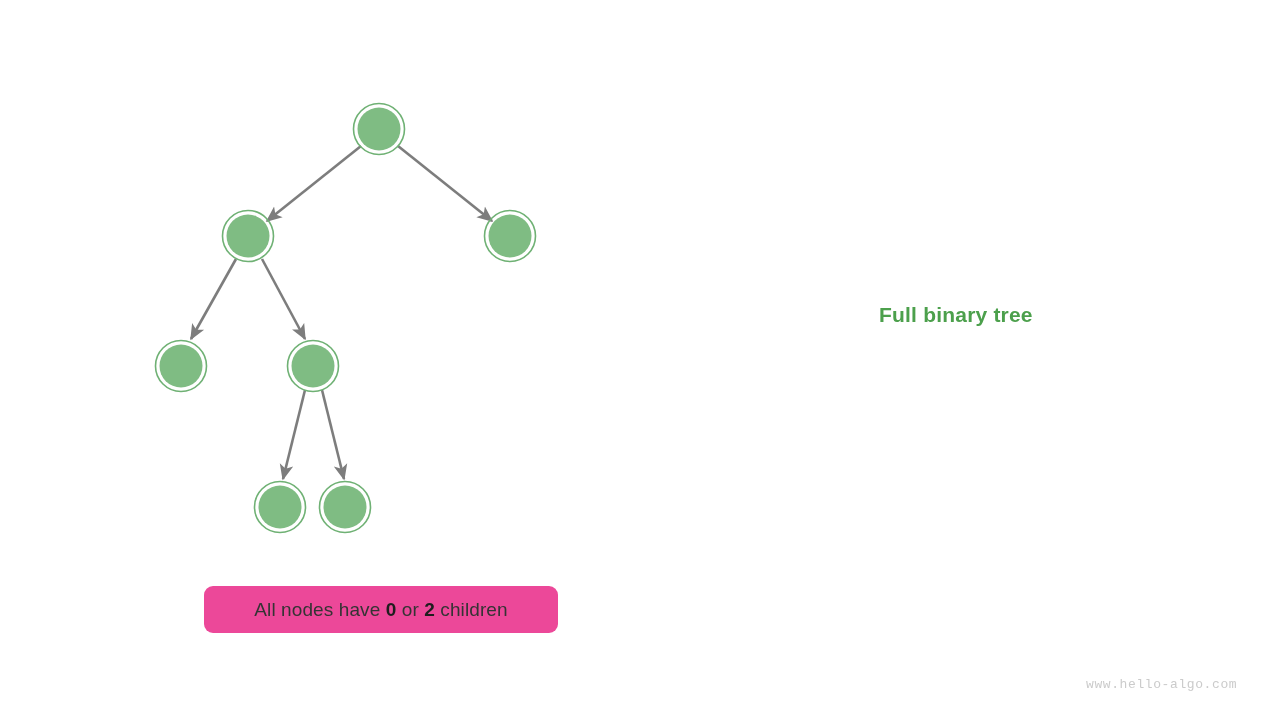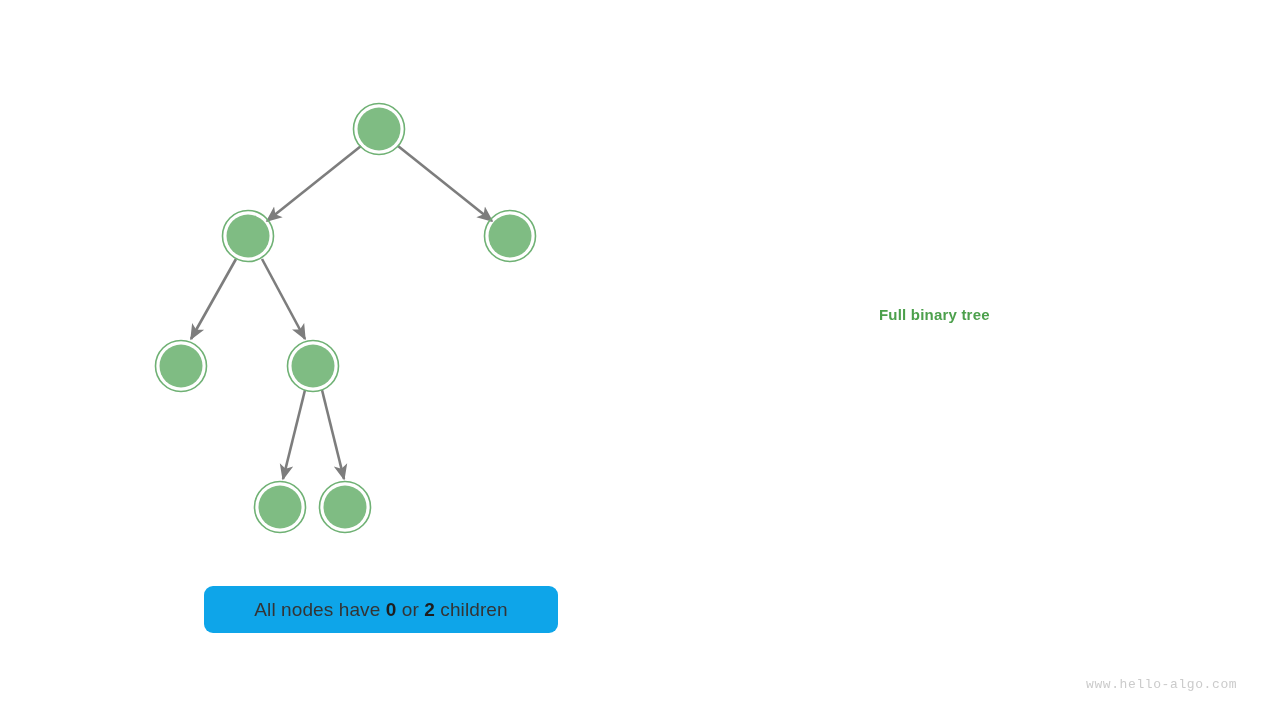--- a/index.html
+++ b/index.html
@@ -31,37 +31,37 @@
     width: 1280px;
     height: 720px;
   }
 
   
   #diagram-title {
     position: absolute;
     left: 879px;
     top: 300px;
     font-family: "Liberation Sans", sans-serif;
-    font-size: 15px;
+    font-size: 21px;
     font-weight: bold;
     letter-spacing: 0.2px;
     color: #4ca04c;
     white-space: nowrap;
     line-height: 30px;
   }
 
   
   #caption-box {
     position: absolute;
     left: 204px;
     top: 586px;
     width: 354px;
     height: 47px;
     border-radius: 9px;
-    background: #0ea5e9;
+    background: #ec4899;
     display: flex;
     align-items: center;
     justify-content: center;
     box-sizing: border-box;
   }
   #caption-text {
     font-family: "Liberation Sans", sans-serif;
     font-size: 19px;
     color: #343434;
     white-space: nowrap;

